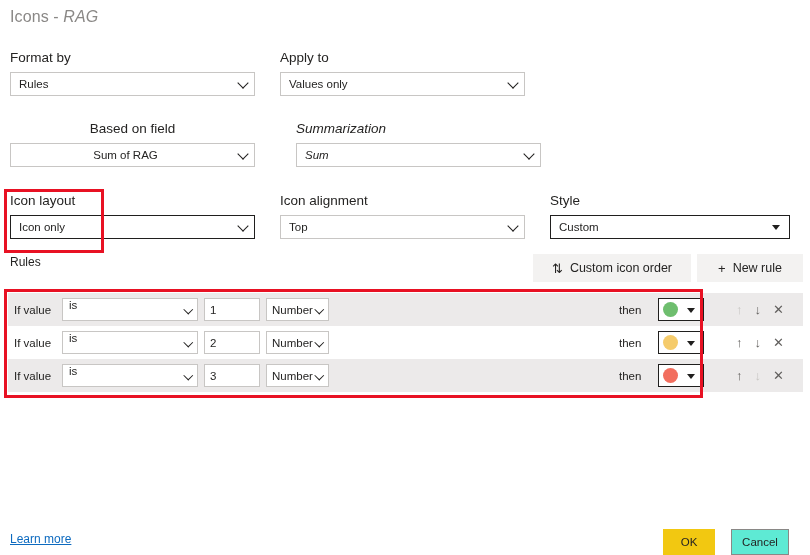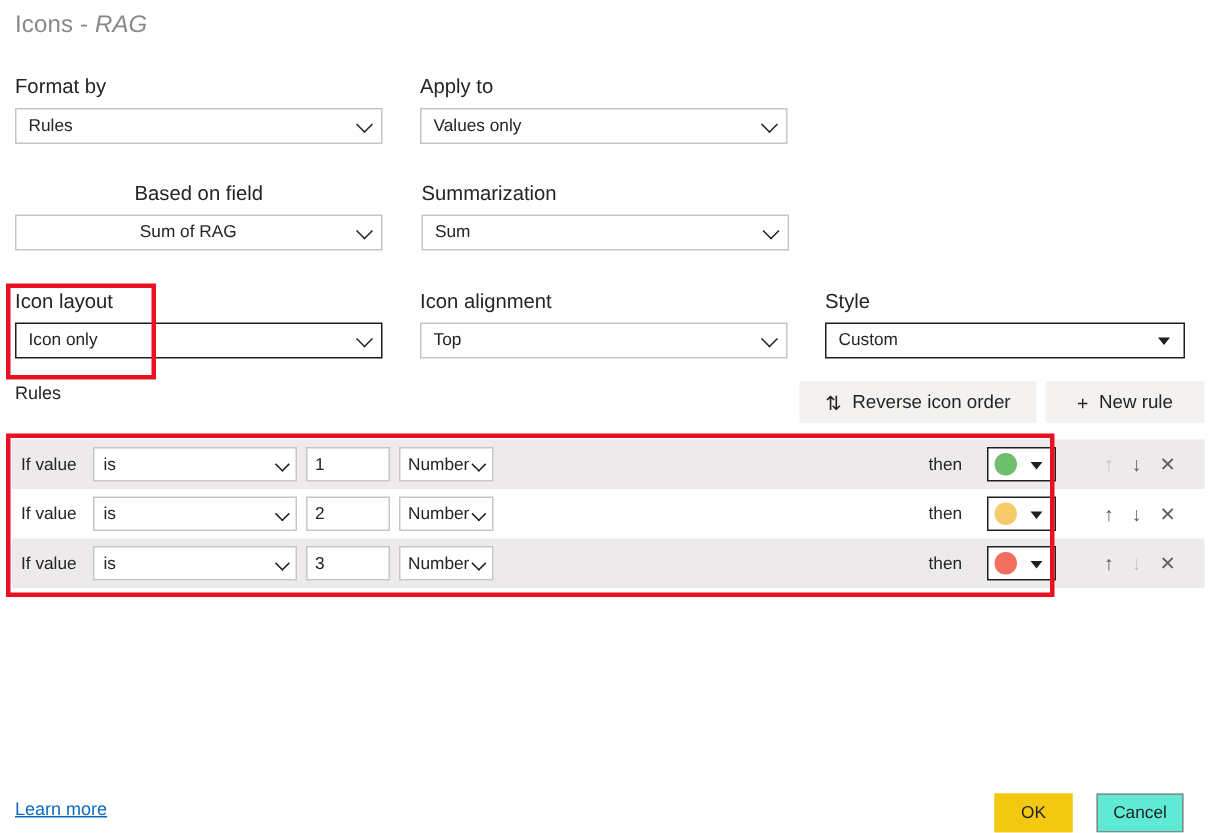--- a/index.html
+++ b/index.html
@@ -166,21 +166,21 @@
   }
 
   .op-select {
     position: relative;
     box-sizing: border-box;
     width: 136px;
     height: 23px;
     border: 1px solid #c8c6c4;
     background: #ffffff;
     display: flex;
-    align-items: center;
+    align-items: flex-start;
     padding: 0 20px 0 6px;
     font-size: 11.5px;
     cursor: pointer;
   }
   .num-input {
     box-sizing: border-box;
     width: 56px;
     height: 23px;
     margin-left: 6px;
     border: 1px solid #c8c6c4;
@@ -337,21 +337,21 @@
   </div>
 
   <div class="field" style="left:10px; top:121px; width:245px;text-align:center;">
     <div class="field-label">Based on field</div>
     <div class="select-box">
       <span class="val">Sum of RAG</span>
       <span class="chev"></span>
     </div>
   </div>
 
-  <div class="field" style="left:281px; top:121px; width:245px;">
+  <div class="field" style="left:296px; top:121px; width:245px;font-style:italic;">
     <div class="field-label">Summarization</div>
     <div class="select-box">
       <span class="val">Sum</span>
       <span class="chev"></span>
     </div>
   </div>
 
   <div class="field" style="left:10px; top:193px; width:245px;">
     <div class="field-label">Icon layout</div>
     <div class="select-box dark">
@@ -375,21 +375,21 @@
       <span class="tri"></span>
     </div>
   </div>
 
   <div class="redbox" style="left:4px; top:189px; width:100px; height:64px;"></div>
 
   <div class="rules-label">Rules</div>
 
   <button class="cmd-btn" style="left:533px; top:254px; width:158px;">
     <span class="gl">⇅</span>
-    <span>Reverse icon order</span>
+    <span>Custom icon order</span>
   </button>
   <button class="cmd-btn" style="left:697px; top:254px; width:106px;">
     <span class="gl">+</span>
     <span>New rule</span>
   </button>
 
   <div class="rules-list">
 
     <div class="rule-row alt">
       <span class="if-value">If value</span>

